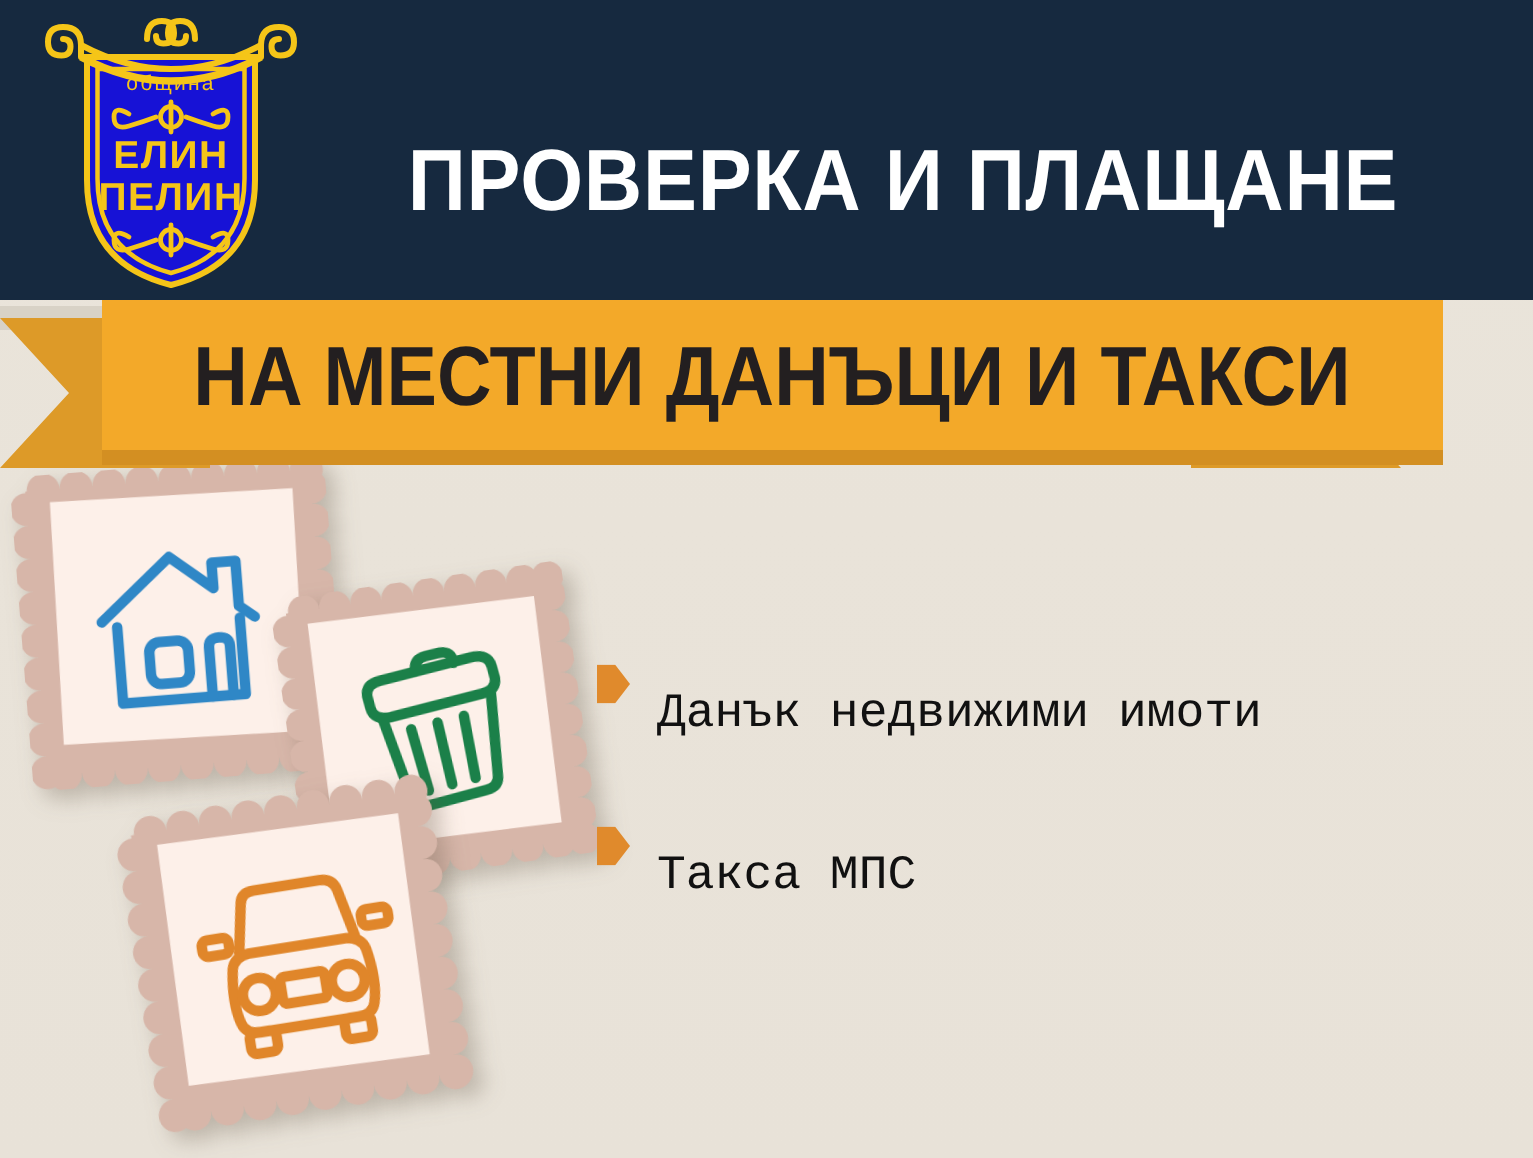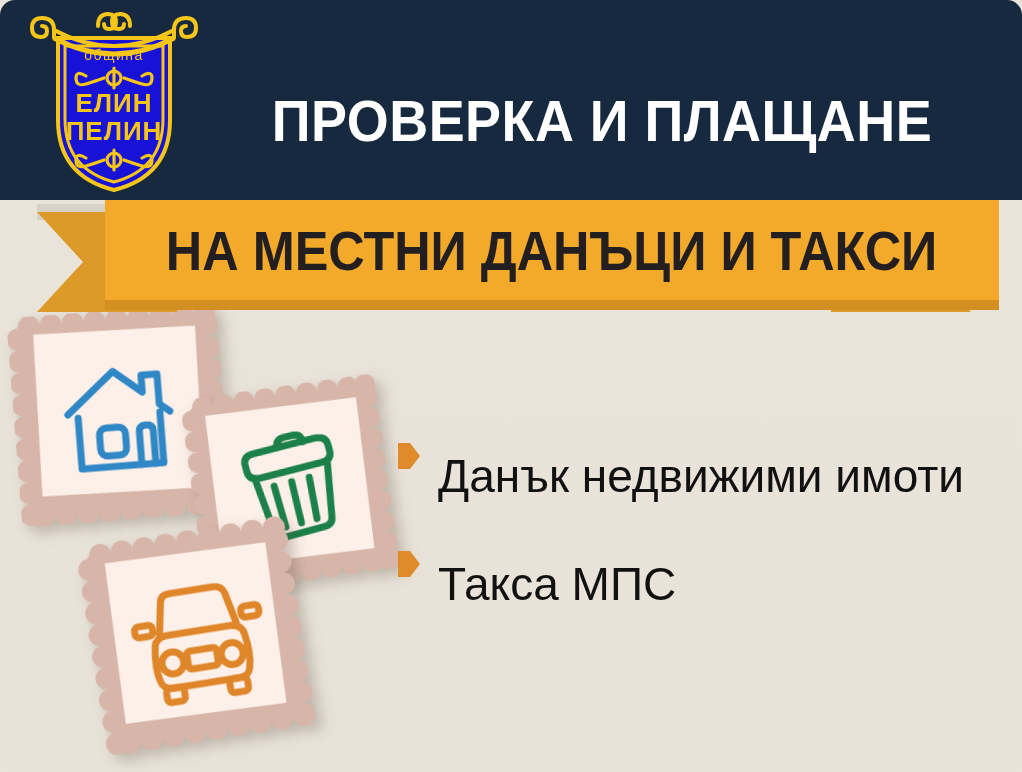--- a/index.html
+++ b/index.html
@@ -7,21 +7,20 @@
     width:1022px;height:772px;
     background:#e9e3d9;
     font-family:"Liberation Sans", sans-serif;
     overflow:hidden;
   }
   .poster{
     position:relative;
     width:1022px;height:772px;
     background:linear-gradient(180deg,#eae5db 0%,#e9e3d9 45%,#e8e2d8 100%);
     overflow:hidden;
-    border-radius:15px;
   }
 
   
   .header{
     position:absolute;left:0;top:0;width:1022px;height:200px;
     background:#16293f;
     z-index:5;
   }
   .logo{
     position:absolute;left:28px;top:8px;width:172px;height:186px;
@@ -38,21 +37,21 @@
     line-height:70px;
     letter-spacing:0.5px;
     transform:scaleX(0.93);
     transform-origin:center top;
     white-space:pre-line;
   }
   .header-title .ln{display:block;}
 
   
   .ribbon{
-    position:absolute;left:0;top:196px;width:934px;height:116px;z-index:6;margin-left:37px;
+    position:absolute;left:0;top:196px;width:934px;height:116px;z-index:6;
   }
   .ribbon-tail{
     position:absolute;top:16px;width:140px;height:100px;
     background:#dd9a28;
   }
   .tail-left{
     left:0;
     clip-path:polygon(0 0,140px 0,140px 100px,0 100px,46px 50px);
   }
   .tail-right{
@@ -102,22 +101,22 @@
     height:56px;
     margin-bottom:52px;
   }
   .bullet-row:last-child{margin-bottom:0;}
   .bullet-mark{
     width:22px;height:26px;flex:0 0 22px;margin-right:18px;
     background:#e08a2c;
     clip-path:polygon(0 0,12px 0,22px 13px,12px 26px,0 26px);
   }
   .bullet-label{
-    font-family:Liberation Sans, sans-serif;
-    font-size:46px;
+    font-family:Liberation Mono, monospace;
+    font-size:32px;
     color:#111111;
     line-height:50px;
     white-space:nowrap;
     margin-top:39px;
   }
 </style>
 </head>
 <body>
 
 <div class="poster">

